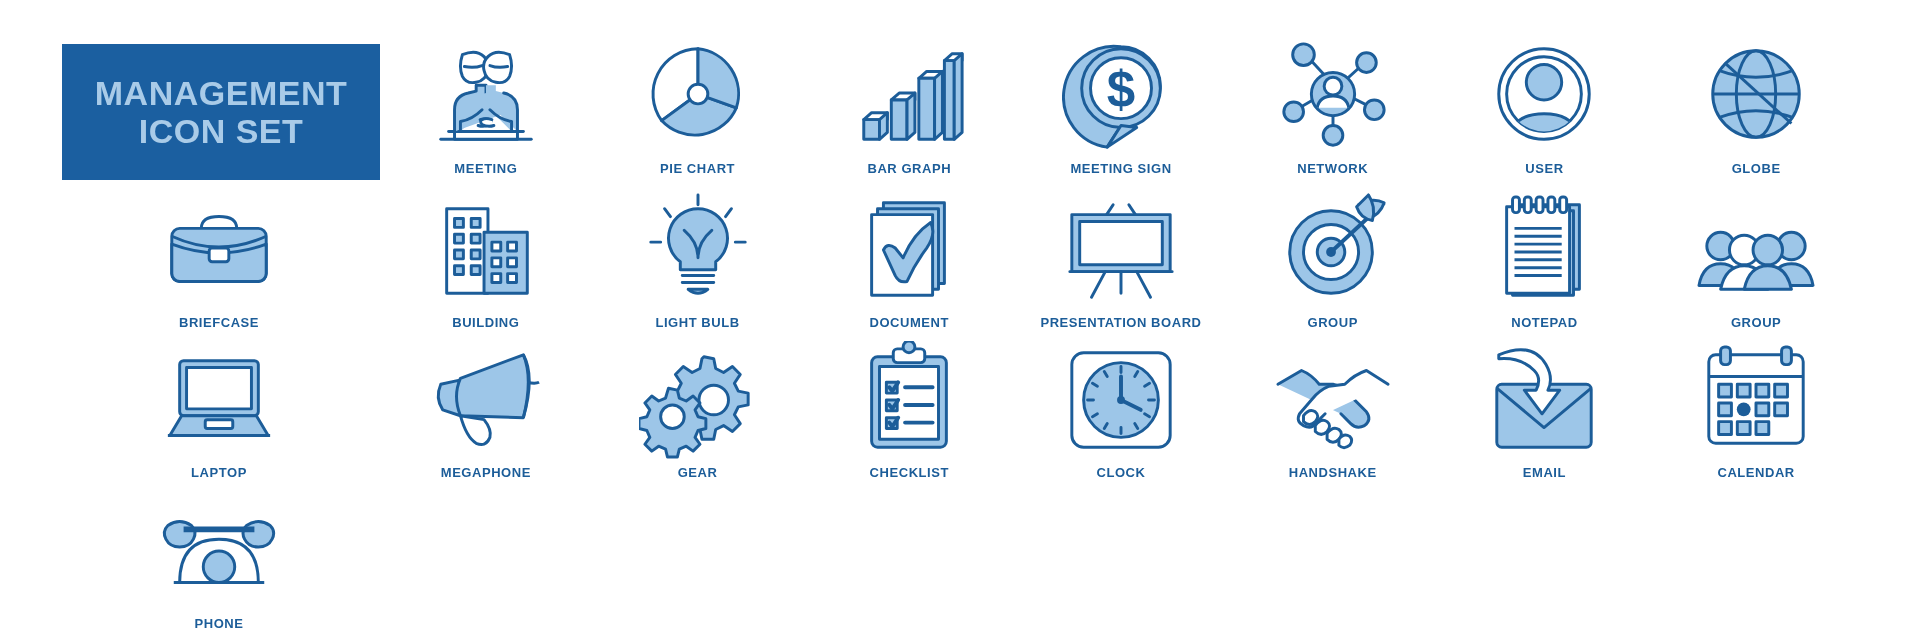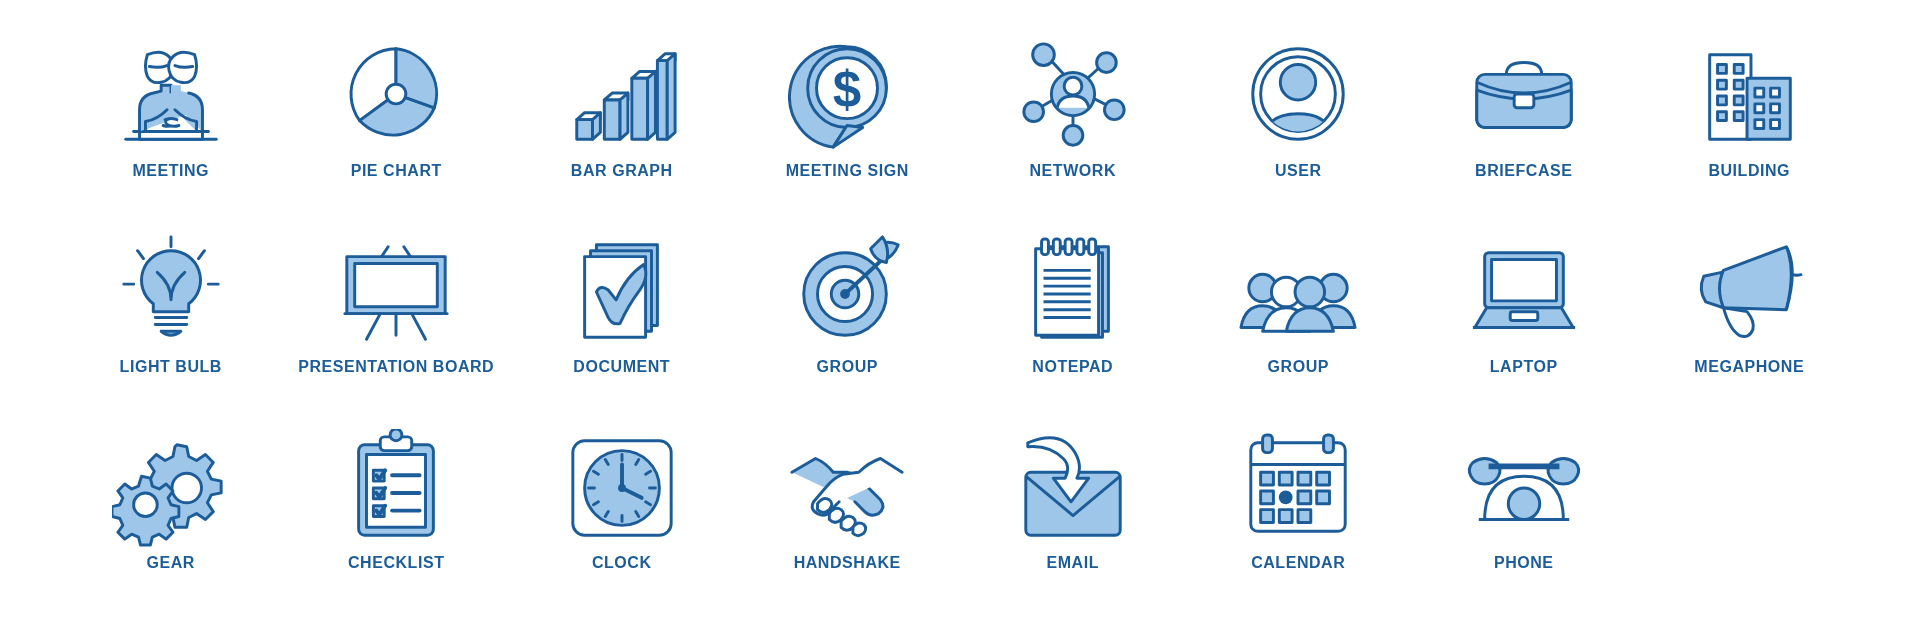--- a/index.html
+++ b/index.html
@@ -38,21 +38,21 @@
   .icon-wrap {
     width: 120px;
     height: 120px;
     display: flex;
     align-items: center;
     justify-content: center;
   }
   .icon-wrap svg { display: block; width: 118px; height: 118px; }
   .cap {
     margin-top: 6px;
-    font-size: 16px;
+    font-size: 13px;
     font-weight: bold;
     letter-spacing: 0.55px;
     color: #1c5d99;
     text-align: center;
     line-height: 1.1;
     white-space: nowrap;
   }
   
   .title-cell {
     align-items: stretch;
@@ -81,20 +81,26 @@
   }
   .title-line.l2 { }
 </style>
 </head>
 <body>
 
 <div id="sheet">
 
   <div class="grid">
 
+    <div class="cell title-cell">
+      <div class="title-box">
+        <div class="title-line">MANAGEMENT</div>
+        <div class="title-line l2">ICON SET</div>
+      </div>
+    </div>
 
     <div class="cell">
       <div class="icon-wrap">
         <svg viewBox="0 0 120 120">
           <g fill="none" stroke="#1c5d99" stroke-width="3" stroke-linejoin="round" stroke-linecap="round">
             <path d="M14 104 H106"></path>
             <rect x="28" y="96" width="64" height="8" fill="#ffffff"></rect>
             <path d="M22 96 H98"></path>
 
             <path d="M28 96 V74 q0-14 14-17 l8-2 v-6 h10 v8 l6 2 q12 4 12 16 v3" fill="#9dc6e8"></path>
@@ -198,20 +204,35 @@
             </clipPath>
           <g clip-path="url(#userclip)">
             <path d="M24 104 q4-26 36-26 q32 0 36 26 z" fill="#9dc6e8" stroke="#1c5d99" stroke-width="3"></path>
             <circle cx="60" cy="46" r="18" fill="#9dc6e8" stroke="#1c5d99" stroke-width="3"></circle>
           </g>
         </svg>
       </div>
       <div class="cap">USER</div>
     </div>
 
+    <div class="cell">
+      <div class="icon-wrap">
+        <svg viewBox="0 0 120 120">
+          <circle cx="60" cy="58" r="44" fill="#9dc6e8" stroke="#1c5d99" stroke-width="3"></circle>
+          <g fill="none" stroke="#1c5d99" stroke-width="3">
+            <ellipse cx="60" cy="58" rx="20" ry="44"></ellipse>
+            <path d="M16 58 H104"></path>
+            <path d="M22 34 q38 14 76 0"></path>
+            <path d="M22 82 q38-14 76 0"></path>
+            <path d="M28 26 L96 88"></path>
+          </g>
+        </svg>
+      </div>
+      <div class="cap">GLOBE</div>
+    </div>
 
     <div class="cell">
       <div class="icon-wrap">
         <svg viewBox="0 0 120 120">
           <g stroke="#1c5d99" stroke-width="3" stroke-linejoin="round">
             <path d="M42 38 q0-12 18-12 q18 0 18 12" fill="none"></path>
             <rect x="12" y="38" width="96" height="54" rx="8" fill="#9dc6e8"></rect>
             <path d="M12 54 q48 18 96 0 v30 a8 8 0 0 1 -8 8 H20 a8 8 0 0 1 -8 -8 z" fill="#9dc6e8"></path>
             <path d="M12 46 q48 22 96 0" fill="none"></path>
             <rect x="50" y="58" width="20" height="14" rx="3" fill="#ffffff"></rect>
@@ -264,44 +285,44 @@
             <path d="M50 100 q10 8 20 0 z" fill="#9dc6e8"></path>
           </g>
         </svg>
       </div>
       <div class="cap">LIGHT BULB</div>
     </div>
 
     <div class="cell">
       <div class="icon-wrap">
         <svg viewBox="0 0 120 120">
+          <g stroke="#1c5d99" stroke-width="3" stroke-linejoin="round">
+            <rect x="34" y="12" width="62" height="82" fill="#9dc6e8"></rect>
+            <rect x="28" y="18" width="62" height="82" fill="#9dc6e8"></rect>
+            <rect x="22" y="24" width="62" height="82" fill="#ffffff"></rect>
+            <path d="M34 60 q4-8 12-2 l8 10 q10-24 28-36 q6 12 -4 26 q-12 16 -20 34 q-8 2 -12-6 z" fill="#9dc6e8"></path>
+          </g>
+        </svg>
+      </div>
+      <div class="cap">DOCUMENT</div>
+    </div>
+
+    <div class="cell">
+      <div class="icon-wrap">
+        <svg viewBox="0 0 120 120">
           <g stroke="#1c5d99" stroke-width="3" stroke-linejoin="round" stroke-linecap="round">
             <path d="M52 14 L44 26 M68 14 L76 26" fill="none"></path>
             <rect x="10" y="24" width="100" height="58" fill="#9dc6e8"></rect>
             <rect x="18" y="31" width="84" height="44" fill="#ffffff"></rect>
             <path d="M44 82 L30 108 M76 82 L90 108 M60 82 V104" fill="none"></path>
             <path d="M8 82 H112" fill="none"></path>
           </g>
         </svg>
       </div>
       <div class="cap">PRESENTATION BOARD</div>
-    </div>
-
-    <div class="cell">
-      <div class="icon-wrap">
-        <svg viewBox="0 0 120 120">
-          <g stroke="#1c5d99" stroke-width="3" stroke-linejoin="round">
-            <rect x="34" y="12" width="62" height="82" fill="#9dc6e8"></rect>
-            <rect x="28" y="18" width="62" height="82" fill="#9dc6e8"></rect>
-            <rect x="22" y="24" width="62" height="82" fill="#ffffff"></rect>
-            <path d="M34 60 q4-8 12-2 l8 10 q10-24 28-36 q6 12 -4 26 q-12 16 -20 34 q-8 2 -12-6 z" fill="#9dc6e8"></path>
-          </g>
-        </svg>
-      </div>
-      <div class="cap">DOCUMENT</div>
     </div>
 
     <div class="cell">
       <div class="icon-wrap">
         <svg viewBox="0 0 120 120">
           <g stroke="#1c5d99" stroke-width="3" stroke-linejoin="round">
             <circle cx="58" cy="62" r="42" fill="#9dc6e8"></circle>
             <circle cx="58" cy="62" r="28" fill="#ffffff"></circle>
             <circle cx="58" cy="62" r="14" fill="#9dc6e8"></circle>
             <circle cx="58" cy="62" r="5" fill="#1c5d99" stroke="none"></circle>

